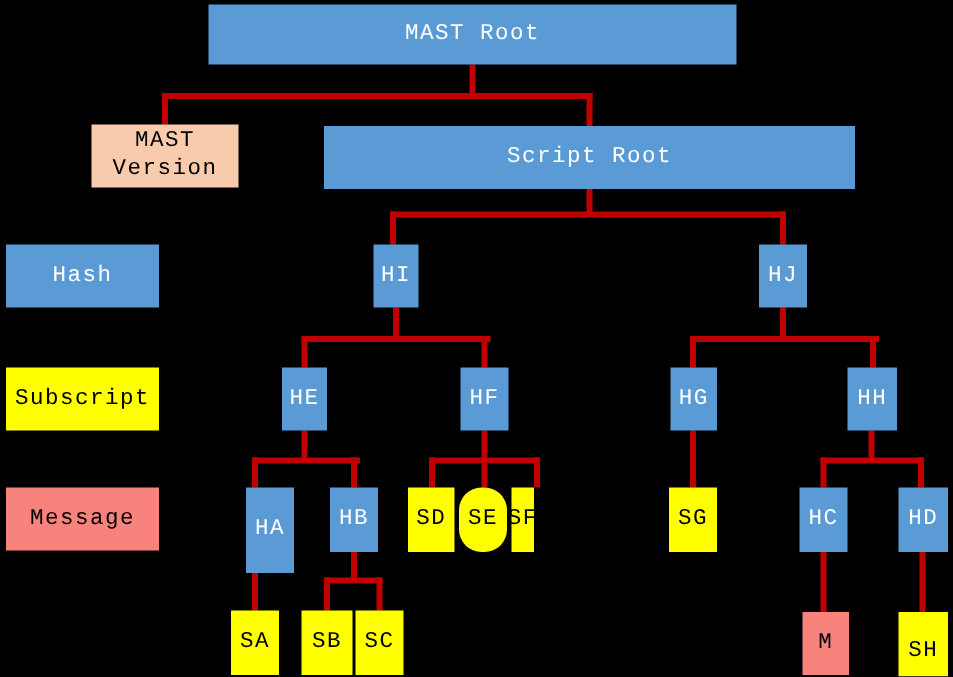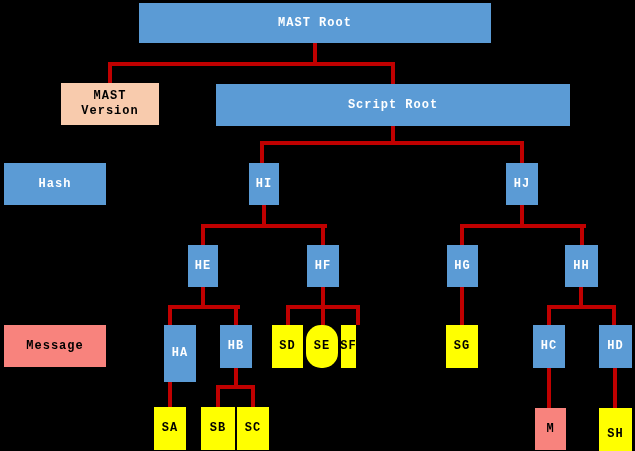--- a/index.html
+++ b/index.html
@@ -7,22 +7,22 @@
     position:relative;
     width:635px;height:451px;
     background:#000;
     font-family:"Liberation Mono","DejaVu Sans Mono",monospace;
     overflow:hidden;
   }
   .node{
     position:absolute;
     display:flex;align-items:center;justify-content:center;
     text-align:center;
-    font-weight:bold;
-    font-size:12px;
+    font-weight:normal;
+    font-size:15px;
     letter-spacing:1px;
     line-height:1.25;
     box-sizing:border-box;
   }
   .hash{background:#5b9bd5;color:#ffffff;}
   .subscript{background:#ffff00;color:#000000;}
   .message{background:#f8837d;color:#000000;}
   .version{background:#f8cbad;color:#000000;}
   .edge{position:absolute;background:#c00000;}
   .vseg{width:4px;}
@@ -81,20 +81,21 @@
 
   <div class="edge vseg" style="left:613px;top:368px;height:40px;"></div>
 
   <div class="node hash" style="left:139px;top:3px;width:352px;height:40px;">MAST Root</div>
 
   <div class="node version" style="left:61px;top:83px;width:98px;height:42px;padding:0 6px;">MAST Version</div>
 
   <div class="node hash" style="left:216px;top:84px;width:354px;height:42px;">Script Root</div>
 
   <div class="node hash" style="left:4px;top:163px;width:102px;height:42px;">Hash</div>
+  <div class="node subscript" style="left:4px;top:245px;width:102px;height:42px;">Subscript</div>
   <div class="node message" style="left:4px;top:325px;width:102px;height:42px;">Message</div>
 
   <div class="node hash" style="left:249px;top:163px;width:30px;height:42px;">HI</div>
   <div class="node hash" style="left:506px;top:163px;width:32px;height:42px;">HJ</div>
 
   <div class="node hash" style="left:307px;top:245px;width:32px;height:42px;">HF</div>
   <div class="node hash" style="left:188px;top:245px;width:30px;height:42px;">HE</div>
   <div class="node hash" style="left:447px;top:245px;width:31px;height:42px;">HG</div>
   <div class="node hash" style="left:565px;top:245px;width:33px;height:42px;">HH</div>
 

